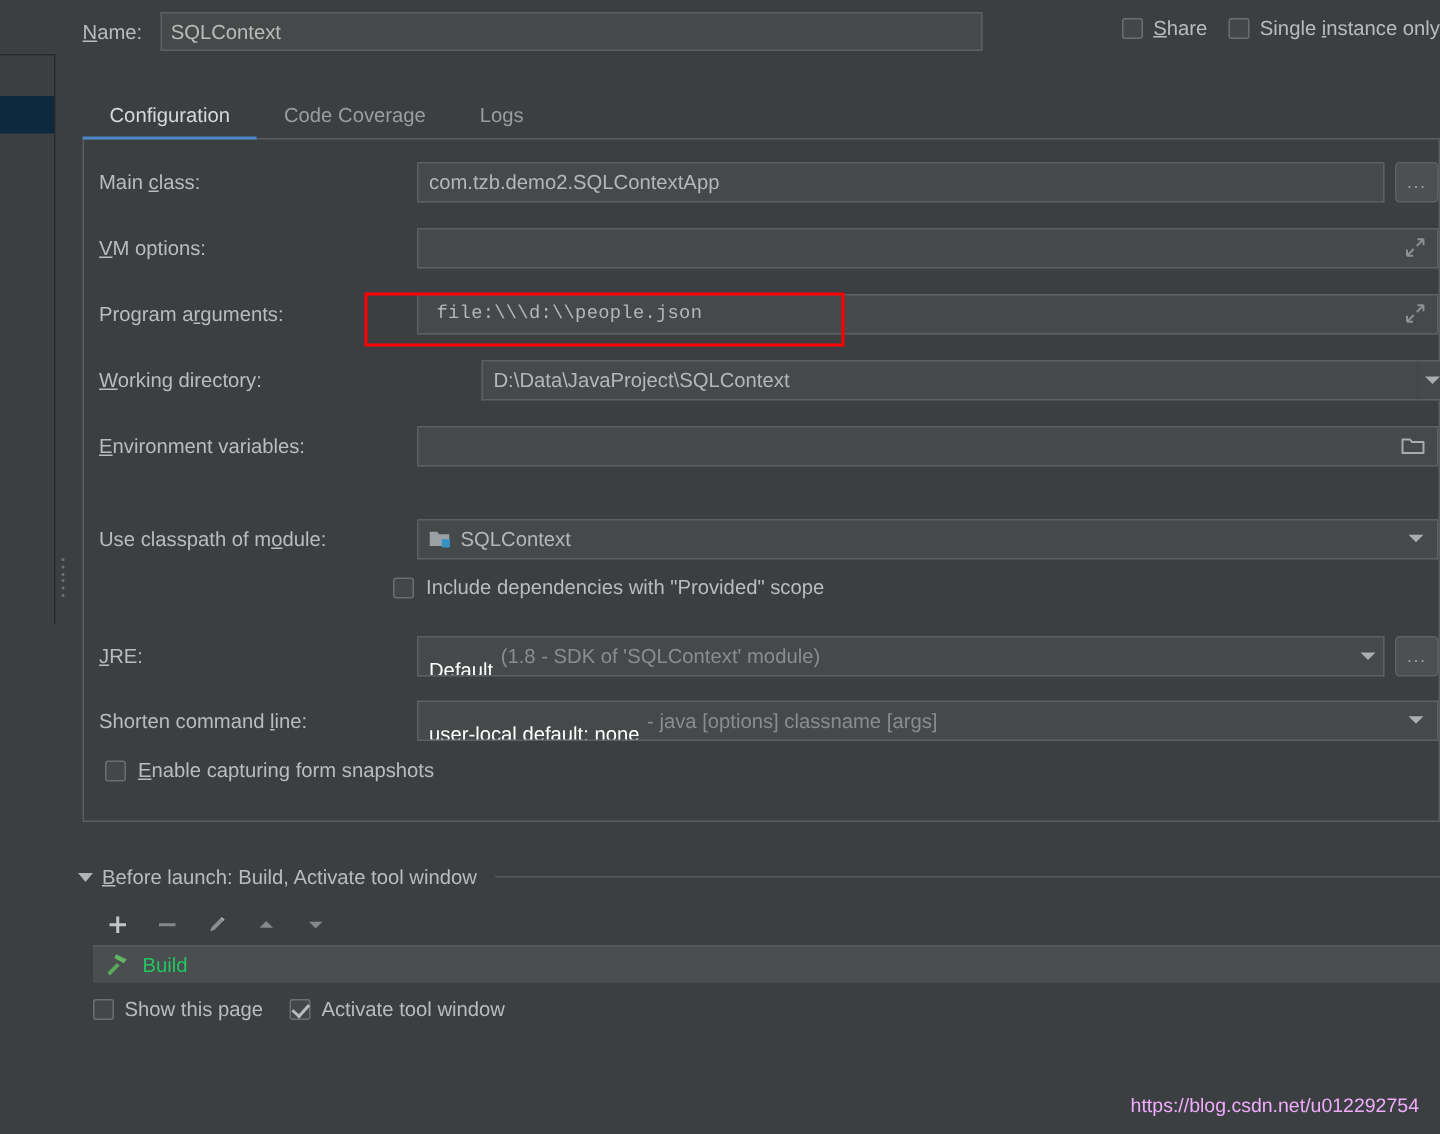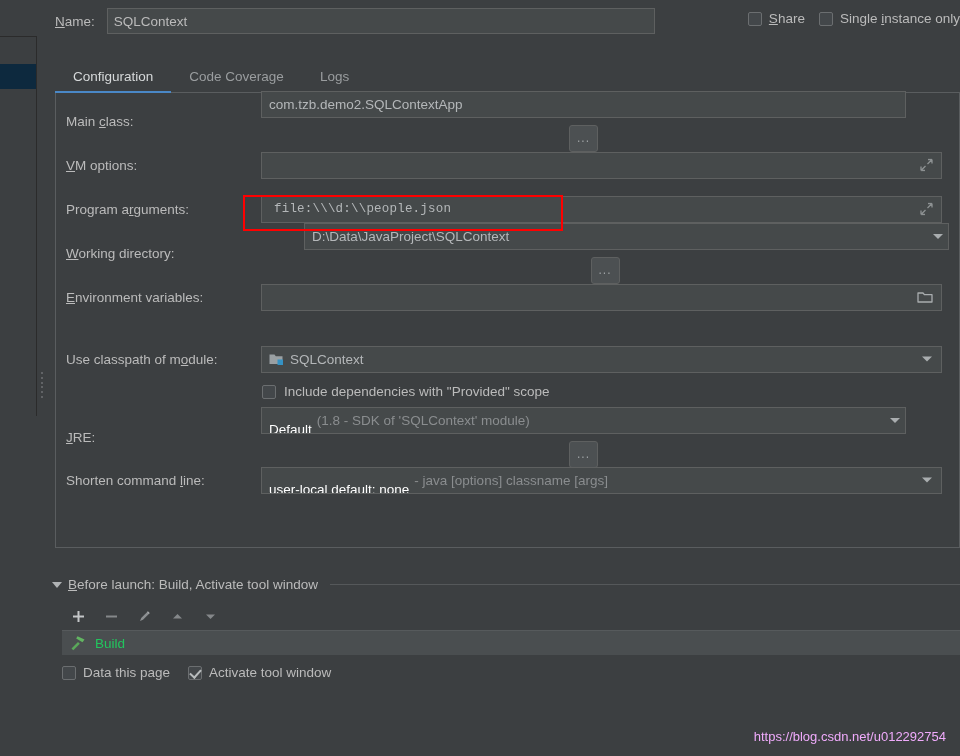--- a/index.html
+++ b/index.html
@@ -95,21 +95,21 @@
   }
 
   .row {
     position: absolute; left: 0; width: 905px; height: 28px;
     display: flex; align-items: center;
   }
   .row .lbl {
     position: absolute; left: 10px; color: #bbbbbb; white-space: nowrap;
   }
   .ctrl {
-    position: absolute; left: 205px; flex-direction: column;
+    position: absolute; left: 222px;
   }
   .field {
     height: 27px; background: #45494a; border: 1px solid #5e6060;
     color: #b4b7b9; font-size: 13.5px; padding: 0 7px;
     display: flex; align-items: center; white-space: nowrap; overflow: hidden;
     font-family: "Liberation Sans", sans-serif;
   }
   .field.mono { font-family: "Liberation Mono", monospace; font-size: 12.5px; letter-spacing: .2px; }
 
   .btn-sq {
@@ -328,20 +328,24 @@
     <span class="lbl">Shorten command <span class="u">l</span>ine:</span>
     <div class="ctrl" style="width:681px;">
       <div class="field" style="width:681px; position:relative; gap:5px;">
         <span class="bright">user-local default: none</span>
         <span class="dim">- java [options] classname [args]</span>
         <span class="combo-arrow"></span>
       </div>
     </div>
   </div>
 
+  <label class="sub-cbx" style="left:14px; top:413px;">
+    <span class="box"></span>
+    <span><span class="u">E</span>nable capturing form snapshots</span>
+  </label>
 
 </div>
 
 <div class="red-box" style="left:243px; top:195px; width:320px; height:36px;"></div>
 
 <div class="bl-header">
   <span class="tri"></span>
   <span><span class="u">B</span>efore launch: Build, Activate tool window</span>
   <span class="bl-line"></span>
 </div>
@@ -379,21 +383,21 @@
   <svg width="17" height="16" viewBox="0 0 17 16">
     <path d="M1.5 13.5 L8 7 L9.8 8.8 L3.3 15.3 Z" fill="#5aa85a"></path>
     <path d="M7.5 1.2 L14.5 4.6 L12.5 7.2 L6.2 3.6 Z" fill="#62b562"></path>
   </svg>
   <span class="lbl2">Build</span>
 </div>
 
 <div class="bottom-checks">
   <label class="cbx">
     <span class="box"></span>
-    <span>Data this page</span>
+    <span>Show this page</span>
   </label>
   <label class="cbx">
     <span class="box checked"></span>
     <span>Activate tool window</span>
   </label>
 </div>
 
 <div class="watermark">https://blog.csdn.net/u012292754</div>
 
 </body></html>

